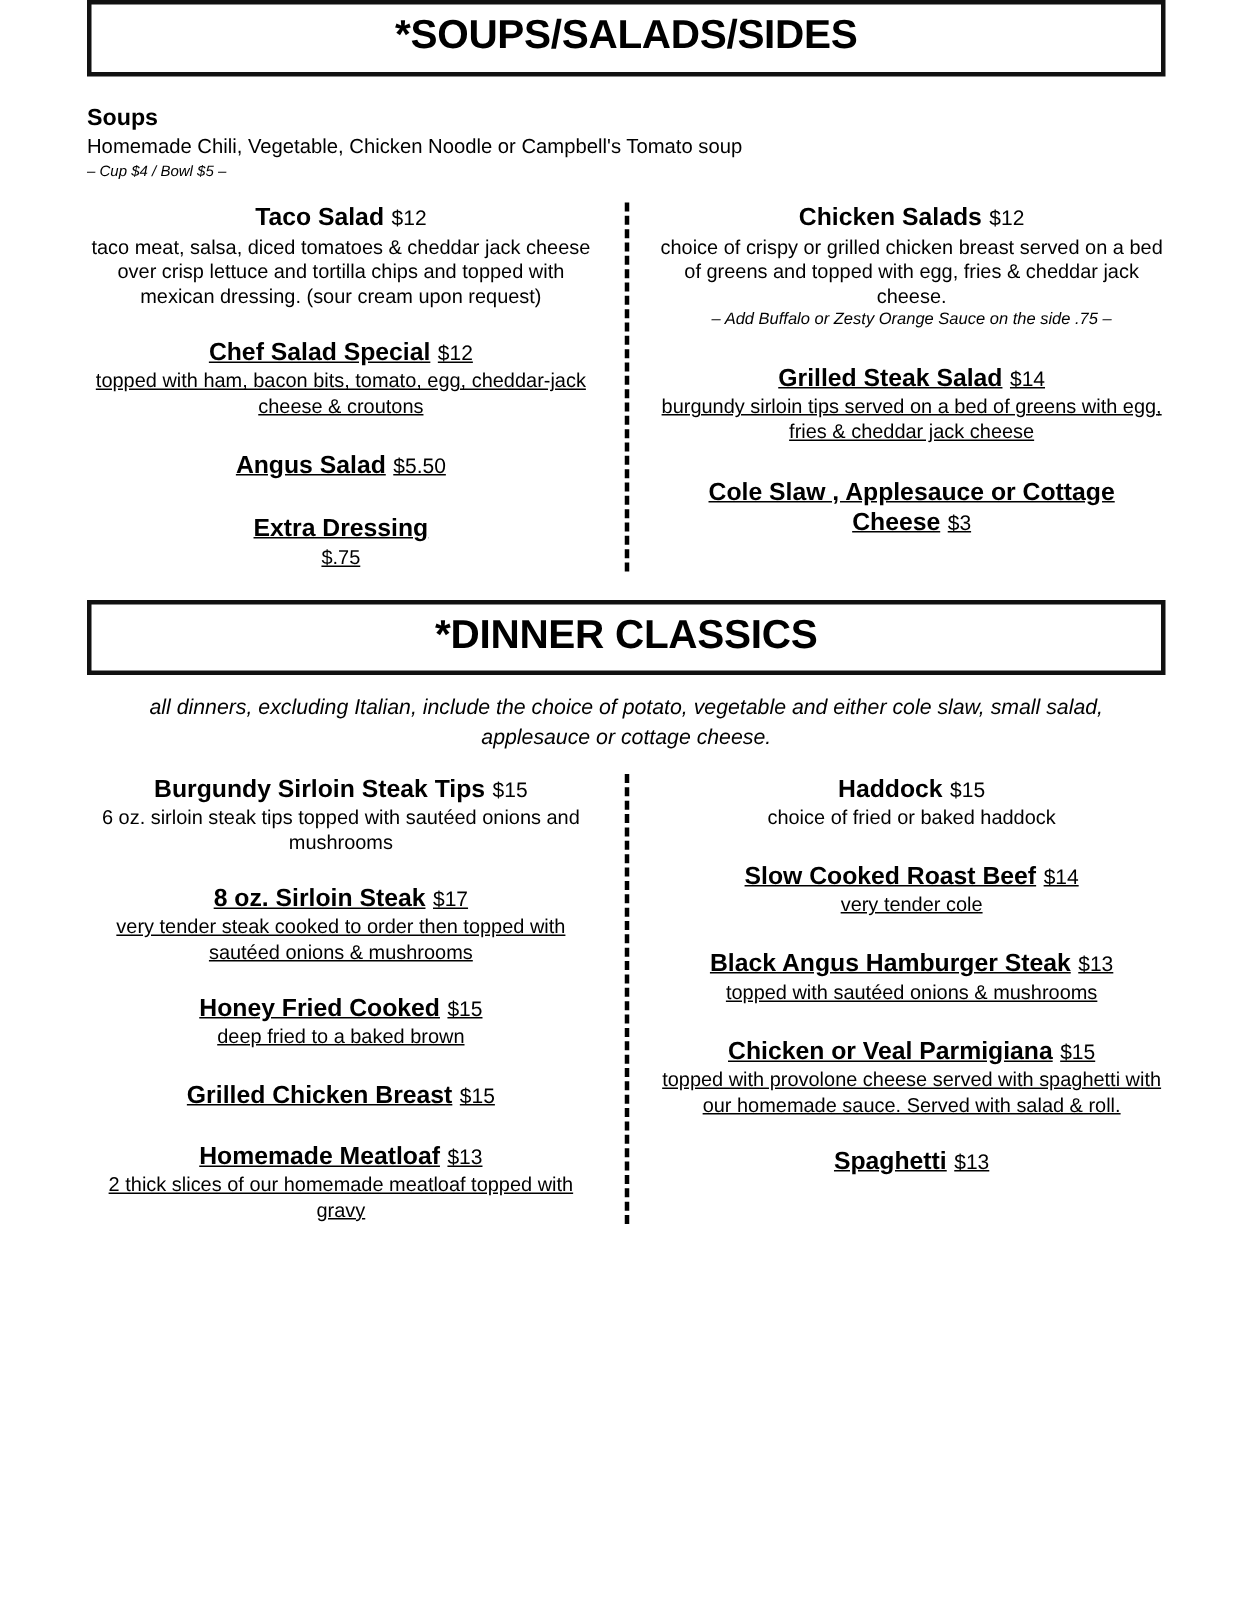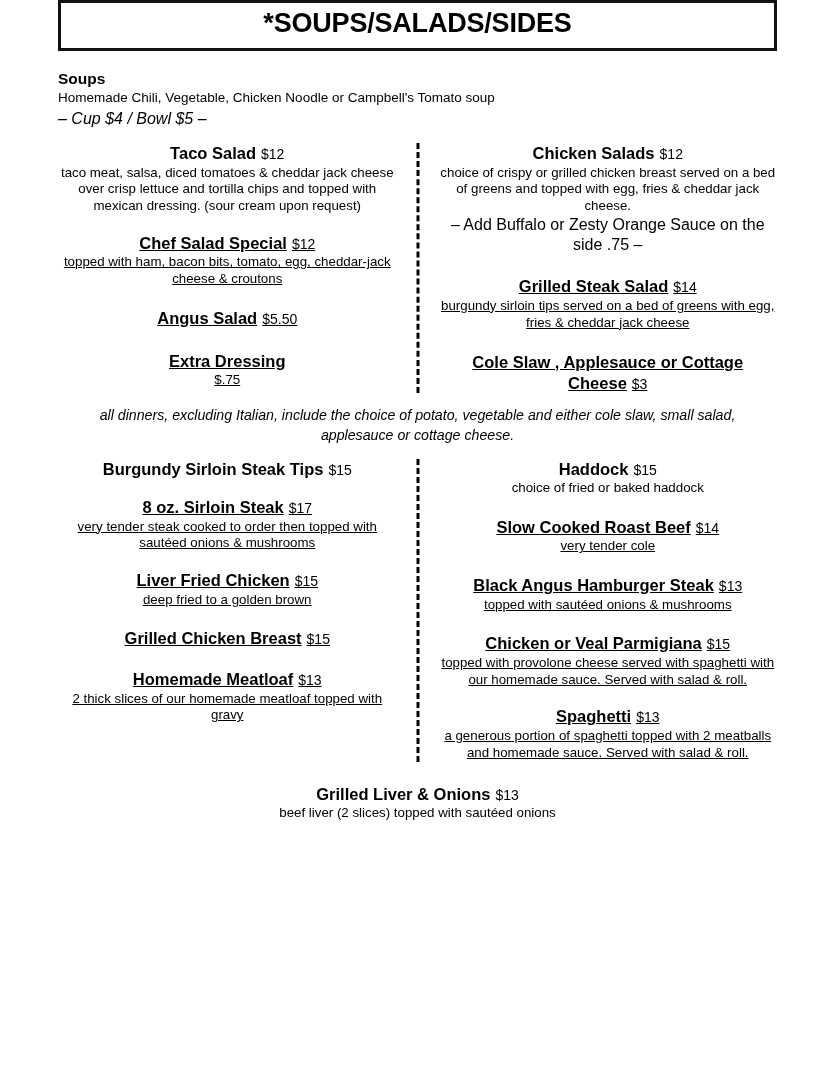--- a/index.html
+++ b/index.html
@@ -47,21 +47,21 @@
     font-weight: 700;
     line-height: 1.25;
   }
   .soups-desc {
     font-size: 13.5px;
     font-weight: 400;
     line-height: 1.3;
     margin-top: 1px;
   }
   .soups-price {
-    font-size: 16px;
+    font-size: 10px;
     font-style: italic;
     line-height: 1.35;
     margin-top: 1px;
   }
 
   .dinner-note {
     margin-top: 13px;
     text-align: center;
     font-size: 14.2px;
     font-style: italic;
@@ -109,21 +109,22 @@
     margin-left: 5px;
     white-space: nowrap;
   }
   .item-desc {
     font-size: 13.3px;
     font-weight: 400;
     line-height: 1.26;
     margin-top: 1px;
   }
   .item-note {
-    font-size: 16px;
+    font-size: 11px;
+    font-style: italic;
     line-height: 1.26;
   }
 
   
   .full-item {
     margin-top: 22px;
     text-align: center;
   }
 </style>
 </head>
@@ -194,46 +195,50 @@
 
       <div class="item" style="margin-top:21px;">
         <div class="item-head">
           <span class="item-name">Cole Slaw , Applesauce or Cottage Cheese</span><span class="item-price">$3</span>
         </div>
       </div>
 
     </div>
   </div>
 
+  <div class="section-banner" style="margin-top:19px;">
+    <div class="banner-text">*DINNER CLASSICS</div>
+  </div>
 
   <div class="dinner-note">all dinners, excluding Italian, include the choice of potato, vegetable and either cole slaw, small salad, applesauce or cottage cheese.</div>
 
   <div class="columns" style="margin-top:14px;">
     <div class="divider"></div>
 
     <div class="col col-left">
 
       <div class="item">
         <div class="item-head">
           <span class="item-name">Burgundy Sirloin Steak Tips</span><span class="item-price">$15</span>
         </div>
+        <div class="item-desc">6 oz. sirloin steak tips topped with sautéed onions and mushrooms</div>
       </div>
 
       <div class="item" style="margin-top:18px;">
         <div class="item-head">
           <span class="item-name">8 oz. Sirloin Steak</span><span class="item-price">$17</span>
         </div>
         <div class="item-desc">very tender steak cooked to order then topped with sautéed onions &amp; mushrooms</div>
       </div>
 
       <div class="item" style="margin-top:18px;">
         <div class="item-head">
-          <span class="item-name">Liver Fried Chicken</span><span class="item-price">$15</span>
-        </div>
-        <div class="item-desc">deep fried to a golden brown</div>
+          <span class="item-name">Honey Fried Cooked</span><span class="item-price">$15</span>
+        </div>
+        <div class="item-desc">deep fried to a baked brown</div>
       </div>
 
       <div class="item" style="margin-top:20px;">
         <div class="item-head">
           <span class="item-name">Grilled Chicken Breast</span><span class="item-price">$15</span>
         </div>
       </div>
 
       <div class="item" style="margin-top:20px;">
         <div class="item-head">
@@ -271,26 +276,19 @@
         <div class="item-head">
           <span class="item-name">Chicken or Veal Parmigiana</span><span class="item-price">$15</span>
         </div>
         <div class="item-desc">topped with provolone cheese served with spaghetti with our homemade sauce. Served with salad &amp; roll.</div>
       </div>
 
       <div class="item" style="margin-top:18px;">
         <div class="item-head">
           <span class="item-name">Spaghetti</span><span class="item-price">$13</span>
         </div>
-        <div class="item-desc">a generous portion of spaghetti topped with 2 meatballs and homemade sauce. Served with salad &amp; roll.</div>
-      </div>
-
-    </div>
-  </div>
-
-  <div class="full-item">
-    <div class="item-head">
-      <span class="item-name">Grilled Liver &amp; Onions</span><span class="item-price">$13</span>
-    </div>
-    <div class="item-desc">beef liver (2 slices) topped with sautéed onions</div>
-  </div>
+      </div>
+
+    </div>
+  </div>
+
 
 </div>
 
 </body></html>

